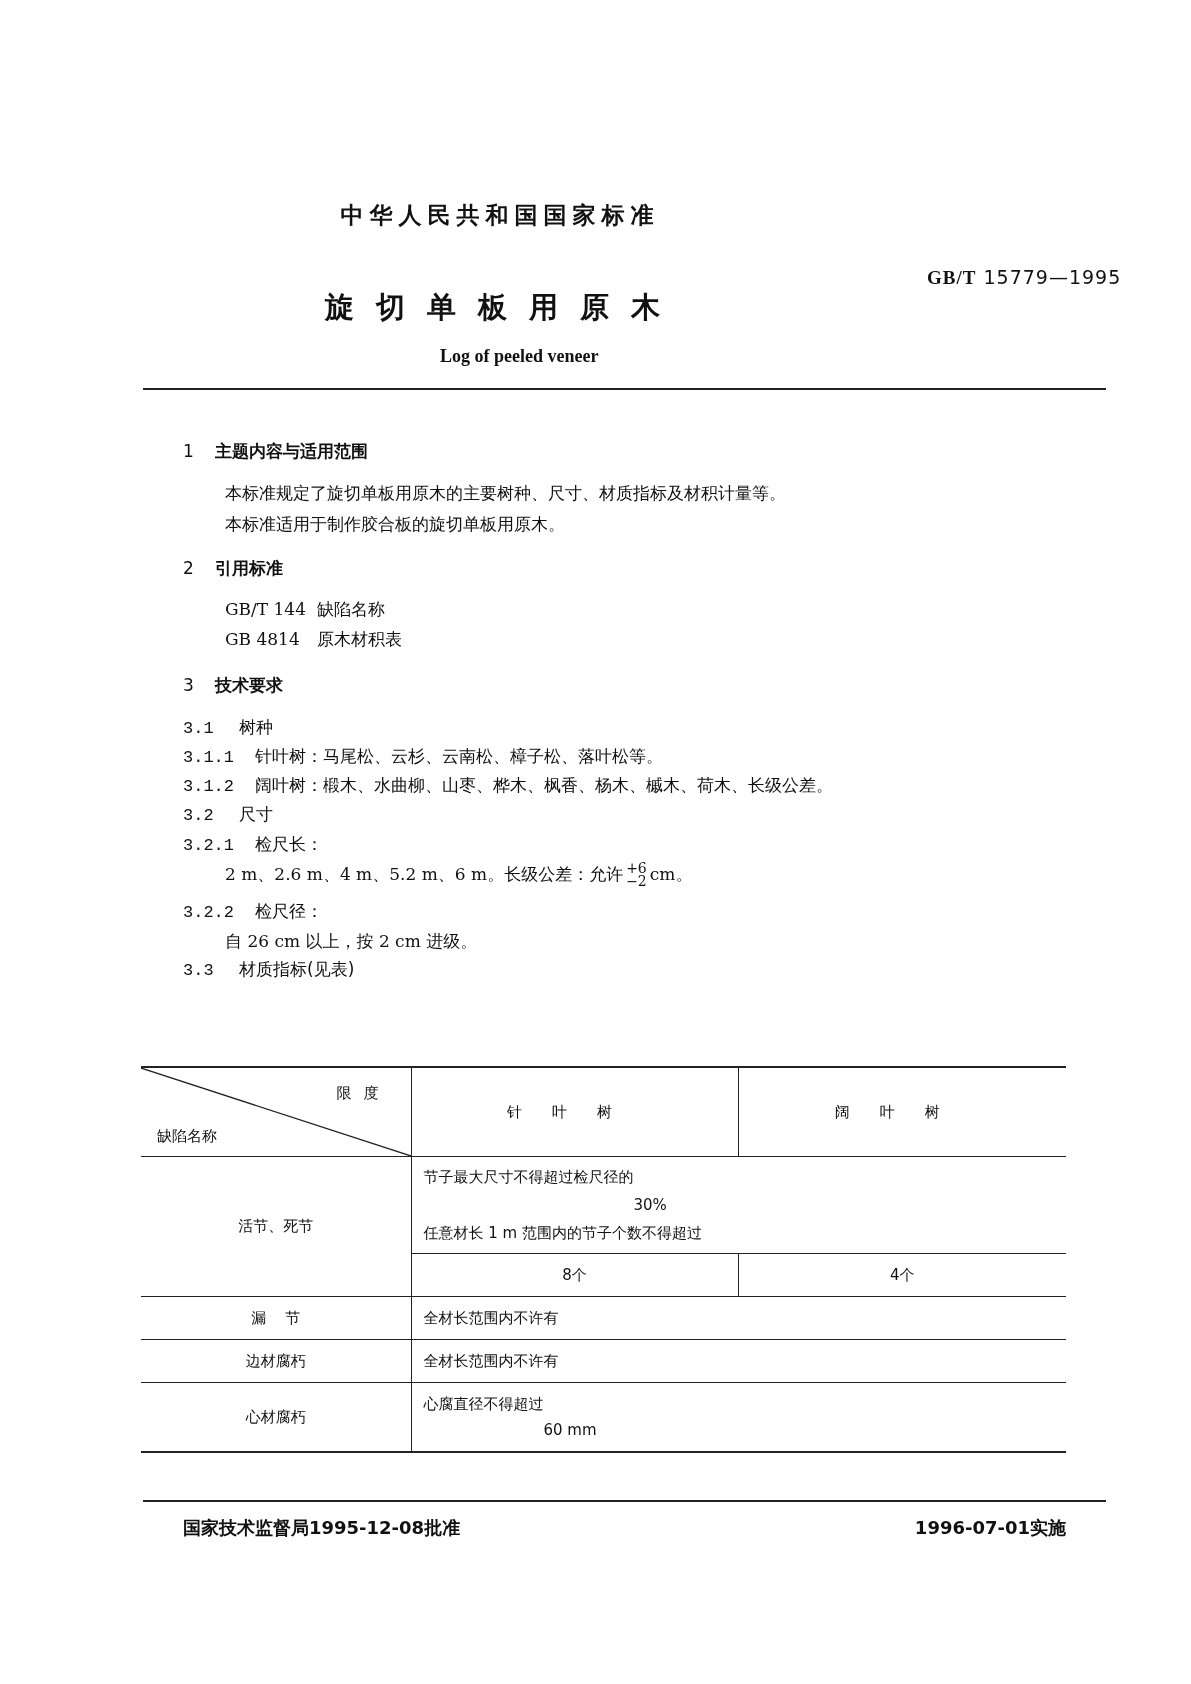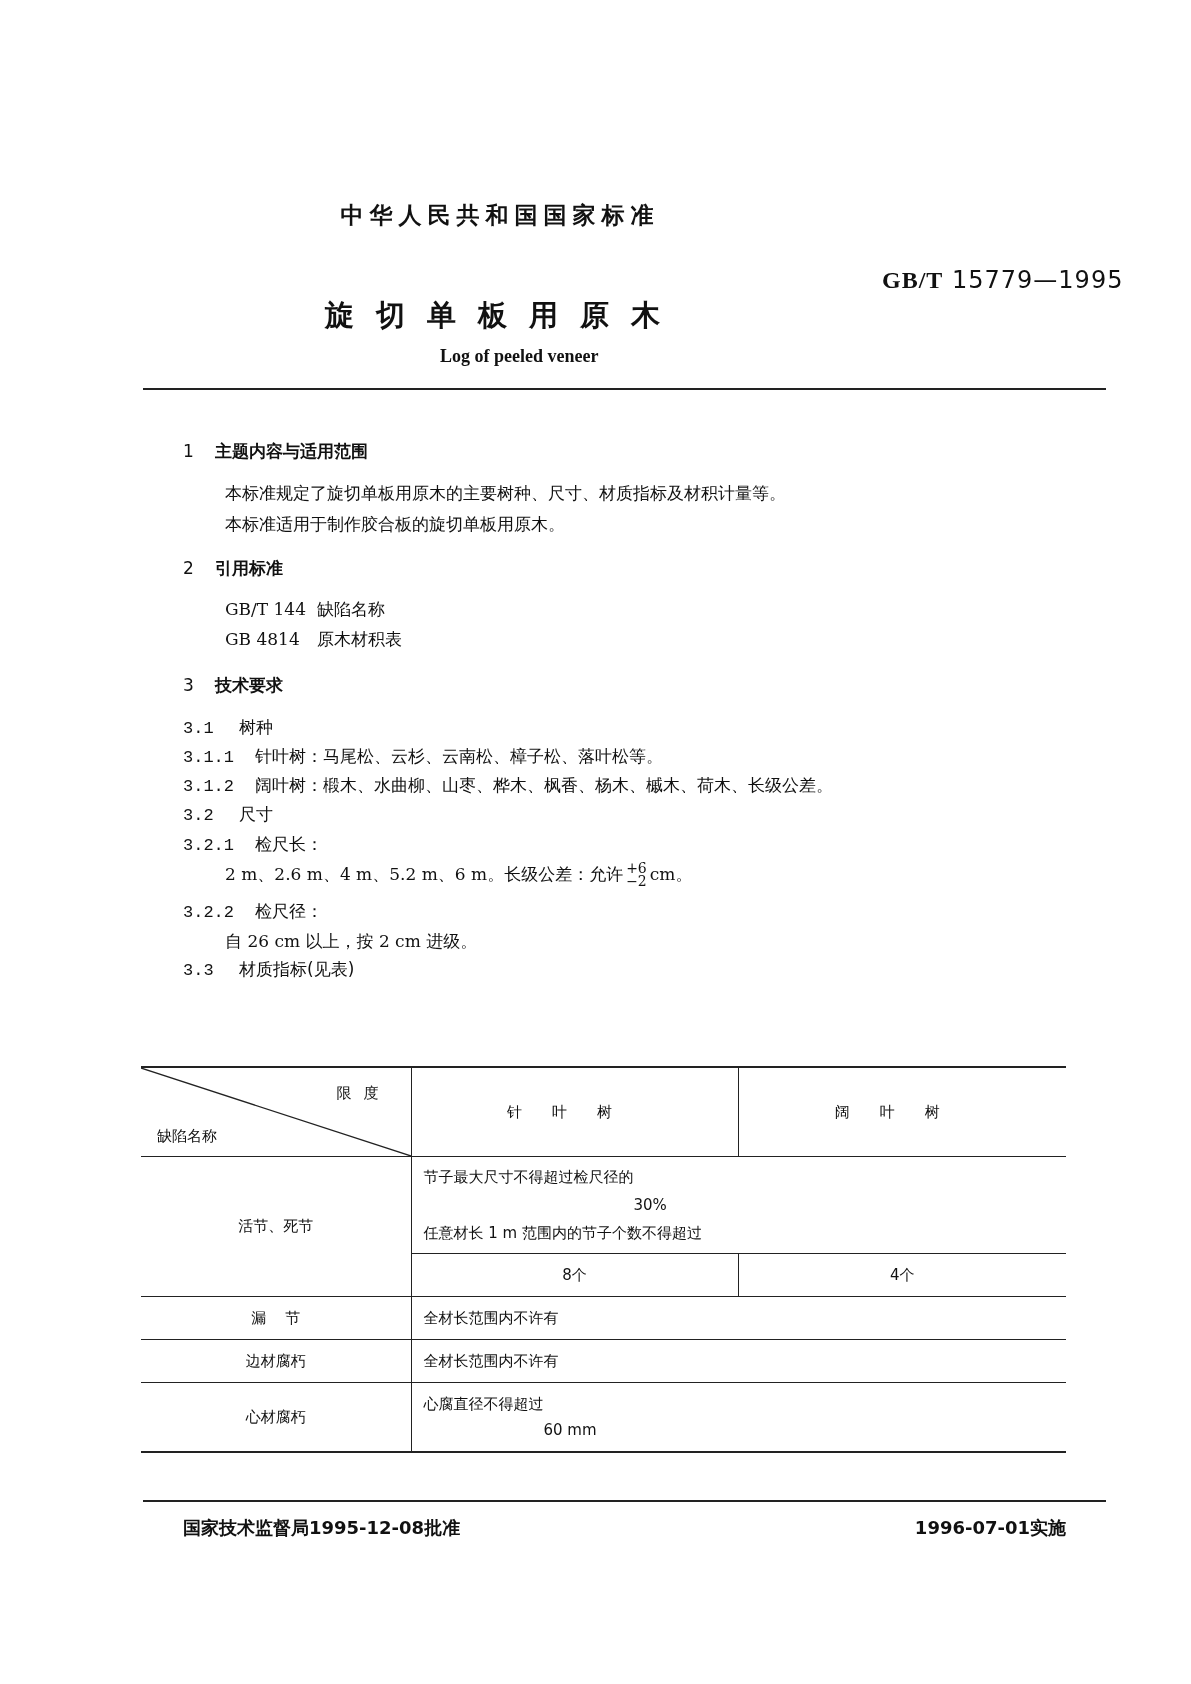--- a/index.html
+++ b/index.html
@@ -8,26 +8,26 @@
       font-family: "DejaVu Serif", "Liberation Serif", serif;
       color: #111;
     }
     .abs { position: absolute; padding-left: 40px; }
     .national {
       left: 0; width: 920px; top: 200px; text-align: center;
       font-family: "DejaVu Sans", sans-serif; font-weight: bold;
       font-size: 23px; letter-spacing: 6px;
     }
     .title {
-      left: 285px; top: 296px;
+      left: 285px; top: 288px;
       font-family: "DejaVu Sans", sans-serif; font-weight: bold;
       font-size: 29px; letter-spacing: 22px;
     }
     .code {
-      left: 842px; top: 266px; font-size: 24px;
+      left: 887px; top: 266px; font-size: 19px;
       font-family: "DejaVu Sans", sans-serif; letter-spacing: 1px;
     }
     .code b { font-family: "Liberation Serif", serif; }
     .subtitle {
       left: 400px; top: 346px; font-family: "Liberation Serif", serif;
       font-weight: bold; font-size: 18px;
     }
     .rule { left: 143px; width: 923px; height: 2px; background: #222; }
     .h1 {
       left: 143px; font-family: "DejaVu Sans", sans-serif;

